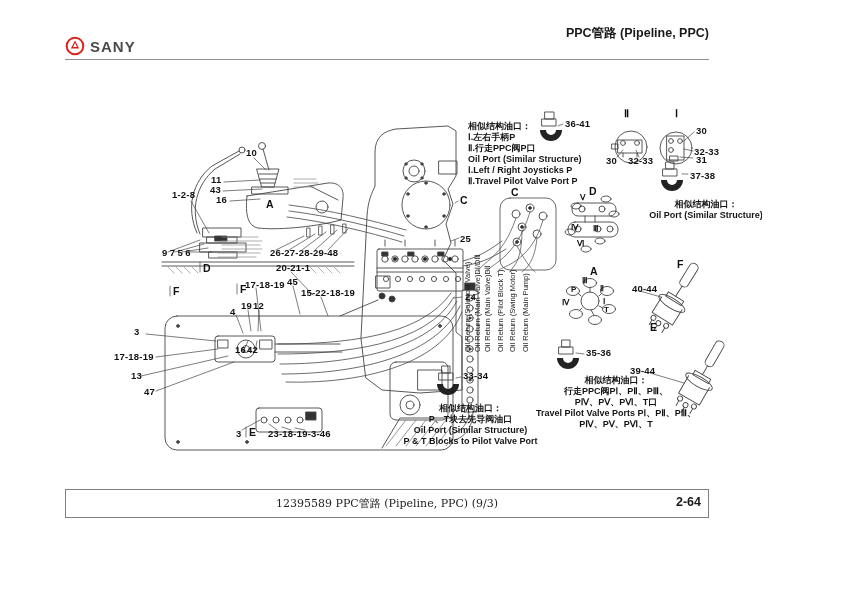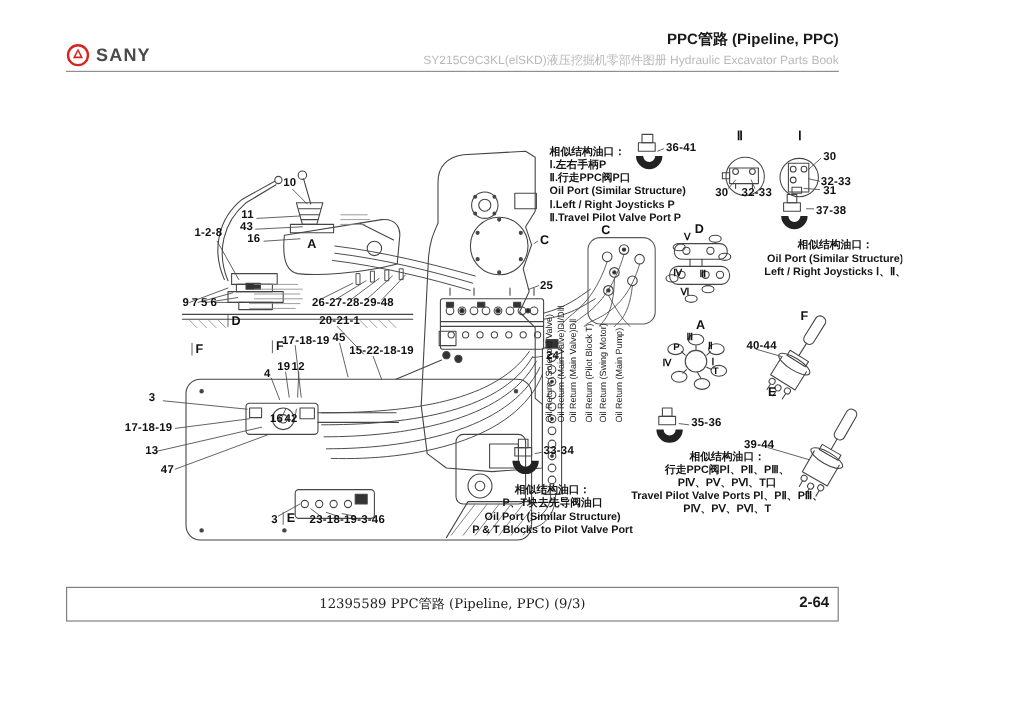--- a/index.html
+++ b/index.html
@@ -1,17 +1,17 @@
 <!DOCTYPE html>
 <html><head>
 <meta charset="utf-8">
 <style>
   html,body{margin:0;padding:0;background:#fff;}
   .page{position:relative;width:752px;height:595px;background:#fff;overflow:hidden;
-        font-family:"Liberation Sans",sans-serif;}
+        font-family:"Liberation Sans",sans-serif;margin-left:10px;}
   
   .brand{position:absolute;left:55px;top:36px;display:flex;align-items:center;gap:5px;}
   .brand-name{font-size:15px;font-weight:800;letter-spacing:1px;color:#4a4a4a;}
   .doc-title{position:absolute;right:53px;top:25px;font-size:12.5px;font-weight:600;color:#1a1a1a;text-align:right;}
   .doc-subtitle{position:absolute;right:53px;top:43px;font-size:10px;color:#b9b9b9;text-align:right;}
   .header-rule{position:absolute;left:55px;right:53px;top:59px;border-top:1.6px solid #8f8f8f;}
   
   .footer-box{position:absolute;left:55px;right:53px;top:489px;height:27px;border:1px solid #7f7f7f;}
   .footer-caption{position:absolute;left:0;right:0;top:6px;text-align:center;
         font-family:"DejaVu Serif",serif;font-size:11px;color:#222;}
@@ -34,21 +34,20 @@
 
   <div class="brand">
     <svg width="20" height="20">
       <circle cx="10" cy="10" r="8.3" fill="none" stroke="#d9231f" stroke-width="2"></circle>
       <path d="M10 4.5 L14.2 12.5 L5.8 12.5 Z" fill="#d9231f"></path>
       <path d="M10 7 L12 11 L8 11 Z" fill="#fff"></path>
     </svg>
     <span class="brand-name">SANY</span>
   </div>
   <div class="doc-title">PPC管路 (Pipeline, PPC)</div>
-  <div class="doc-subtitle">SY215C9C3KL(elSKD)液压挖掘机零部件图册 Hydraulic Excavator Parts Book</div>
   <div class="header-rule"></div>
 
   <svg class="art" width="842" height="595" viewBox="0 0 842 595">
     <g fill="none" stroke="#454545" stroke-width="0.9" stroke-linecap="round" stroke-linejoin="round">
 
       <g>
         <path d="M187,233 C176,208 182,182 202,166 L229,151"></path>
         <path d="M190,234 C180,210 186,185 205,169 L230,154"></path>
         <circle cx="232" cy="150" r="3"></circle>
         <line x1="253" y1="149" x2="259" y2="170"></line>
@@ -459,21 +458,20 @@
     <div>Ⅰ.左右手柄P</div>
     <div>Ⅱ.行走PPC阀P口</div>
     <div>Oil Port (Similar Structure)</div>
     <div>Ⅰ.Left / Right Joysticks P</div>
     <div>Ⅱ.Travel Pilot Valve Port P</div>
   </div>
 
   <div class="note" style="left:598px;top:199px;width:196px">
     <div>相似结构油口：</div>
     <div>Oil Port (Similar Structure)</div>
-    <div>Left / Right Joysticks Ⅰ、Ⅱ、</div>
   </div>
 
   <div class="note" style="left:388px;top:403px;width:145px">
     <div>相似结构油口：</div>
     <div>P、T块去先导阀油口</div>
     <div>Oil Port (Similar Structure)</div>
     <div>P &amp; T Blocks to Pilot Valve Port</div>
   </div>
 
   <div class="note" style="left:516px;top:375px;width:180px">

